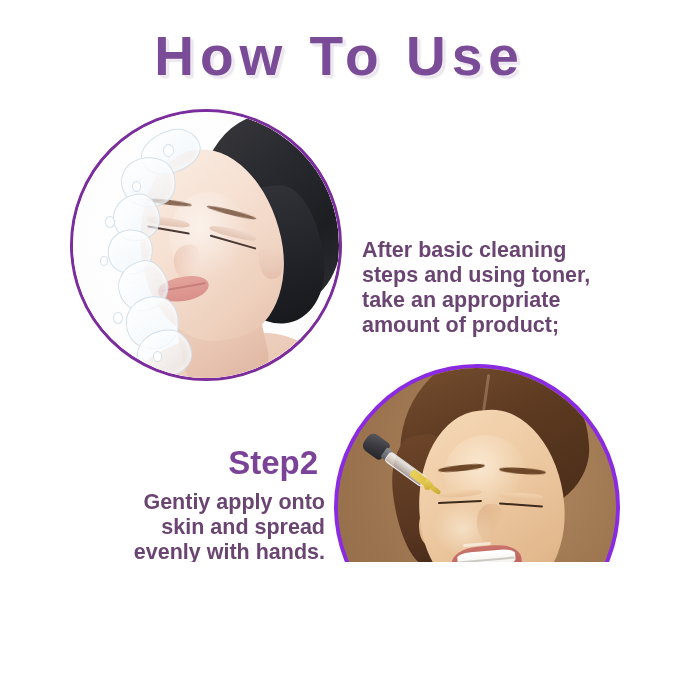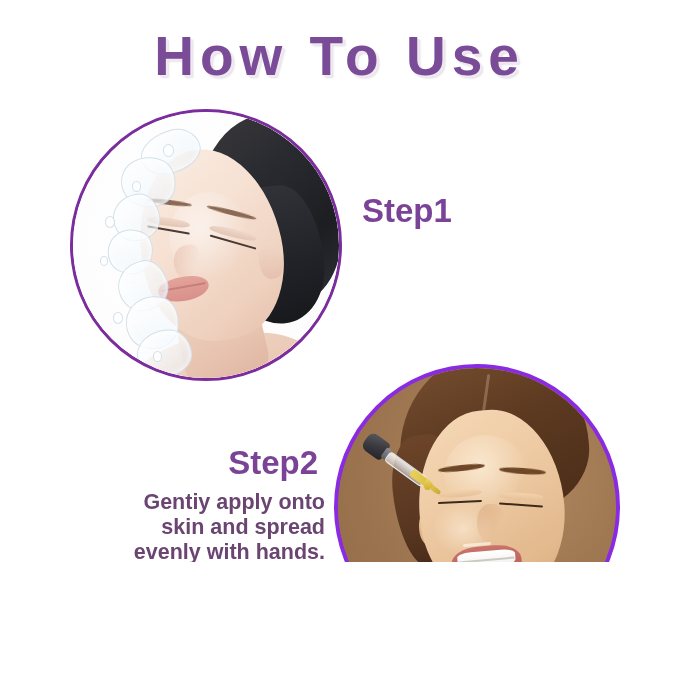--- a/index.html
+++ b/index.html
@@ -354,21 +354,24 @@
       <div class="sh splash" id="sp7"></div>
       <div class="sh drop" id="dr1"></div>
       <div class="sh drop" id="dr2"></div>
       <div class="sh drop" id="dr3"></div>
       <div class="sh drop" id="dr4"></div>
       <div class="sh drop" id="dr5"></div>
       <div class="sh drop" id="dr6"></div>
     </div>
   </div>
 
-  <div class="step-head" id="step1-head">Step1</div>
+  <div class="step-body" id="step1-body">After basic cleaning
+steps and using toner,
+take an appropriate
+amount of product;</div>
 
   <div id="circle-2" class="photo-circle">
     <div class="photo-inner">
       <div class="sh" id="p2-bg"></div>
       <div class="sh" id="p2-hair"></div>
       <div class="sh" id="p2-hairpart"></div>
       <div class="sh" id="p2-shoulder"></div>
       <div class="sh" id="p2-neck"></div>
       <div class="sh" id="p2-hairside"></div>
       <div class="sh" id="p2-ear"></div>

